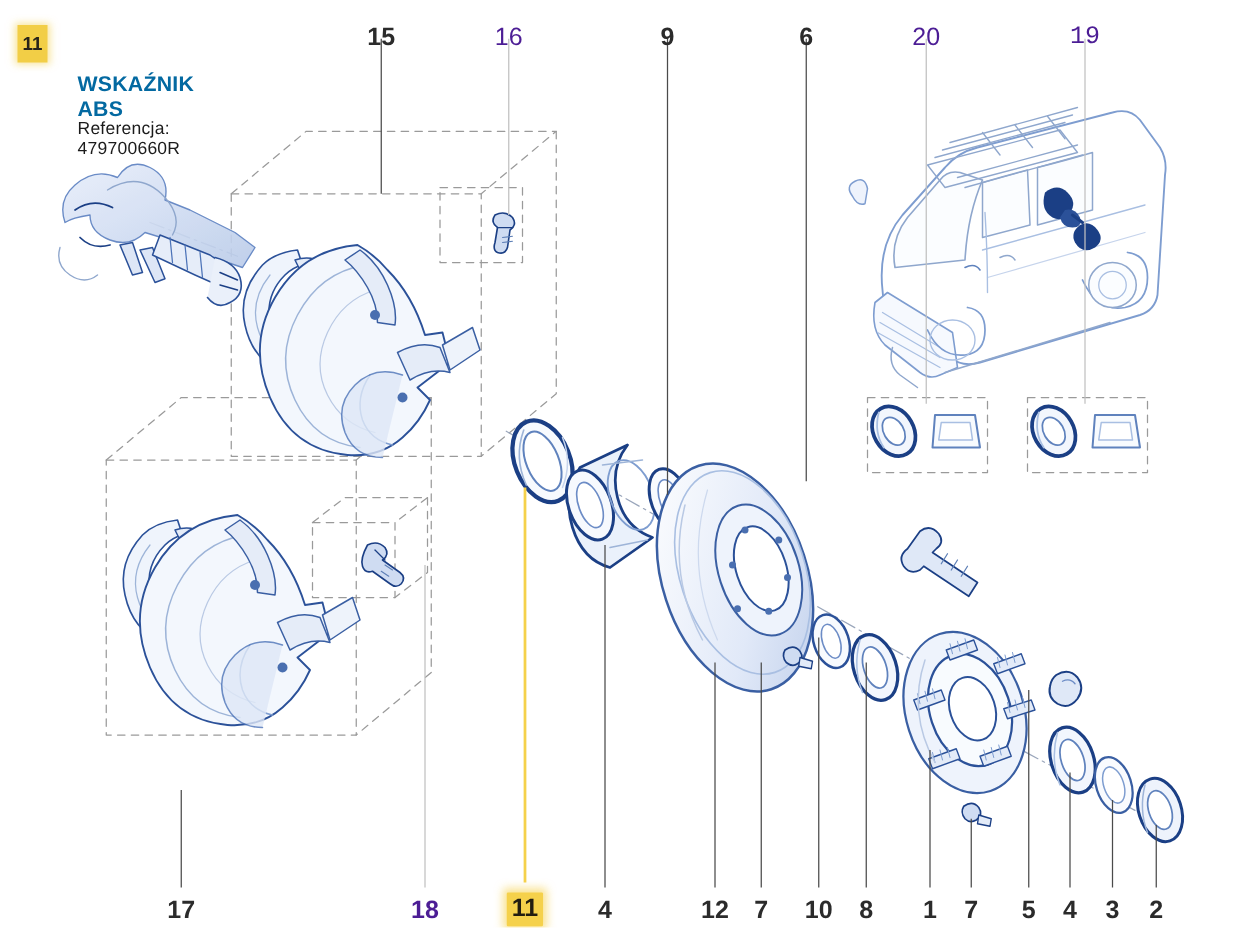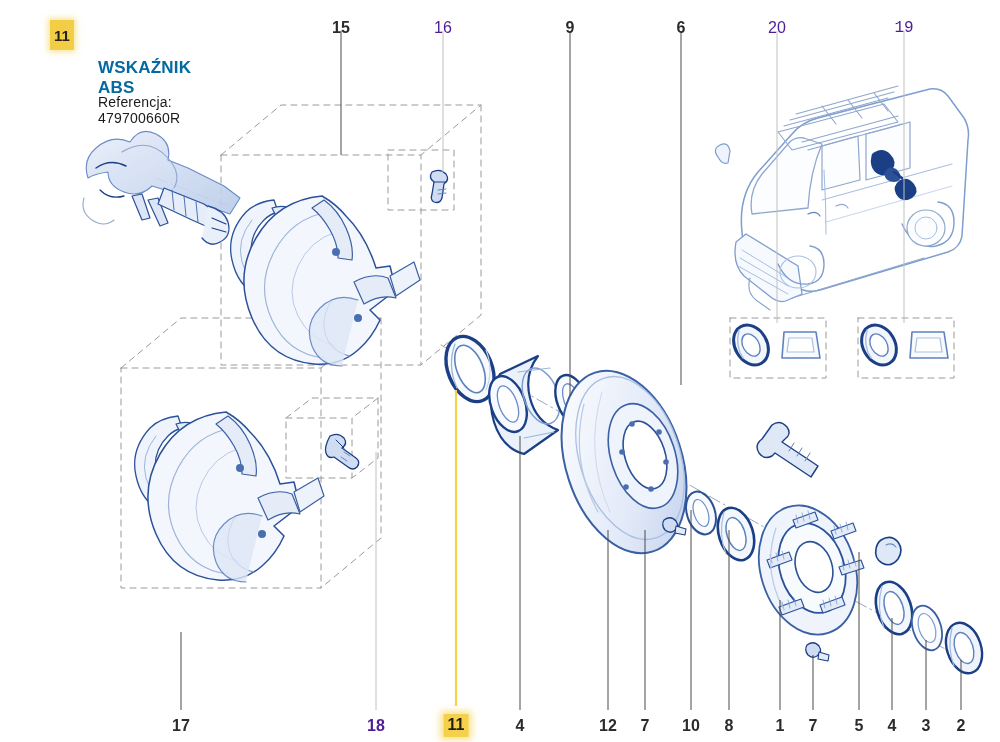--- a/index.html
+++ b/index.html
@@ -3,21 +3,21 @@
 <meta charset="utf-8">
 <style>
   html,body{margin:0;padding:0;}
   body{
     width:1000px;height:742px;
     background:#ffffff;
     font-family:"Liberation Sans", sans-serif;
     overflow:hidden;
     position:relative;
   }
-  #stage{position:absolute;inset:0;width:808px;height:742px;margin-left:36px;}
+  #stage{position:absolute;inset:0;width:808px;height:742px;}
   svg.layer{position:absolute;left:0;top:0;width:1000px;height:742px;}
 
   
   .hdr{position:absolute;left:0;top:0;}
   .badge{
     position:absolute;left:14px;top:20px;
     width:24px;height:30px;
     background:#f2ce46;
     color:#27231a;
     font-size:15px;font-weight:700;
@@ -29,21 +29,21 @@
     font-size:17px;font-weight:700;color:#0369a1;letter-spacing:.2px;
   }
   .refline{
     position:absolute;left:62px;top:94px;
     font-size:14px;font-weight:400;color:#1b1b1b;letter-spacing:.2px;
   }
 
   
   .cl{
     position:absolute;
-    font-size:16px;
+    font-size:20px;
     font-weight:600;
     color:#2b2b2b;
     transform:translateX(-50%);
     white-space:nowrap;
     line-height:1;
   }
   .cl.dim{color:#4c1d95;font-weight:500;}
   .cl.hot{
     color:#221d10;
     background:#f5d14b;

